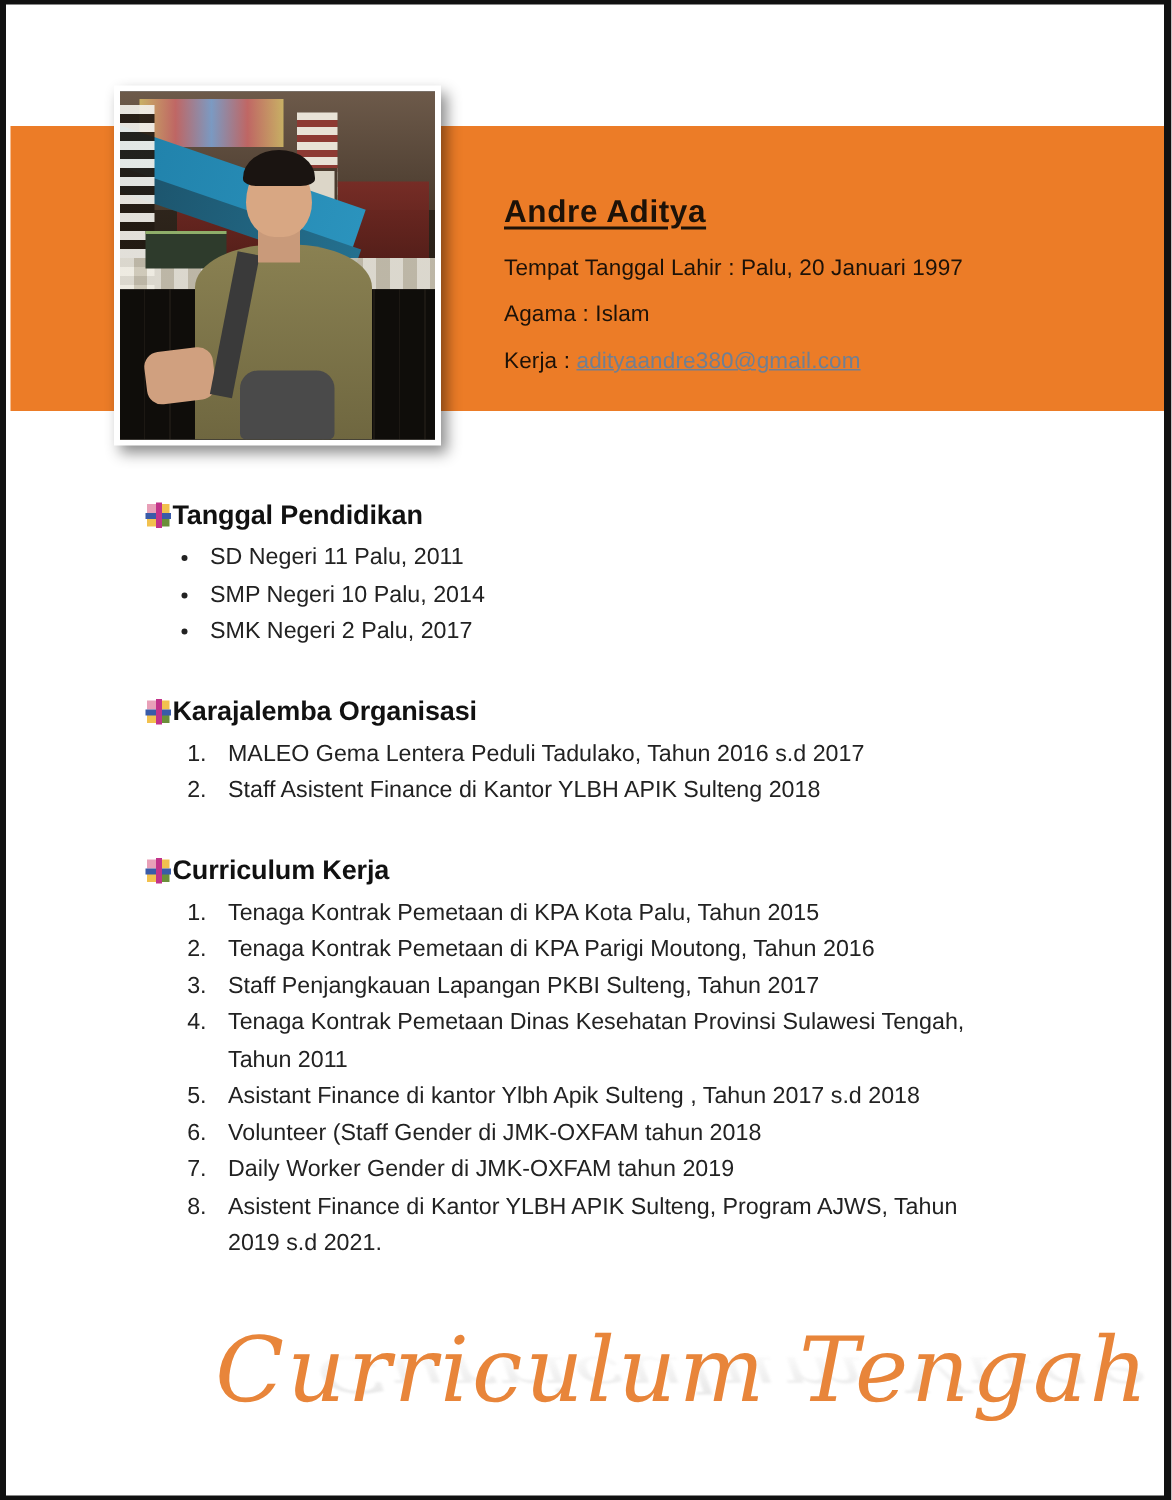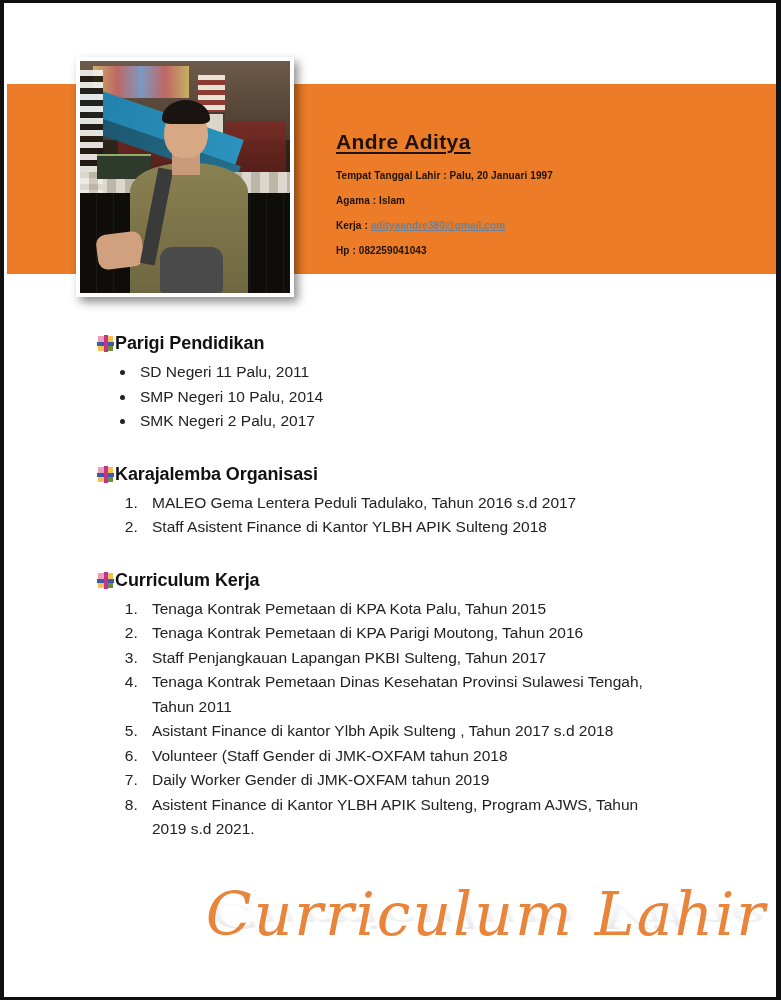--- a/index.html
+++ b/index.html
@@ -166,22 +166,22 @@
     font-size: 21px;
     font-weight: bold;
     color: #1d1208;
     letter-spacing: 0.4px;
     text-decoration: underline;
     text-underline-offset: 3px;
     margin: 0 0 16px 0;
     display: inline-block;
   }
   .hdr-line {
-    font-size: 10px;
-    font-weight: bold;
+    font-size: 15px;
+    font-weight: normal;
     color: #1d1208;
     margin: 0 0 14px 0;
     letter-spacing: 0.1px;
   }
   .email-link {
     color: #6f7f93;
     text-decoration: underline;
   }
 
   
@@ -314,36 +314,35 @@
       <div class="ph-head"></div>
       <div class="ph-hair"></div>
     </div>
   </div>
 
   <div class="hdr-text">
     <div class="name">Andre Aditya</div>
     <div class="hdr-line">Tempat Tanggal Lahir : Palu, 20 Januari 1997</div>
     <div class="hdr-line">Agama : Islam</div>
     <div class="hdr-line"><span>Kerja : </span><span class="email-link">adityaandre380@gmail.com</span></div>
-    <div class="hdr-line">Hp : 082259041043</div>
   </div>
 
   <div class="content">
 
     <div class="section">
       <div class="sec-head">
         <span class="sec-icon">
           <i class="q-tl"></i>
             <i class="q-tr"></i>
             <i class="q-bl"></i>
             <i class="q-br"></i>
           <i class="bar-h"></i>
             <i class="bar-v"></i>
         </span>
-        <span class="sec-title">Parigi Pendidikan</span>
+        <span class="sec-title">Tanggal Pendidikan</span>
       </div>
       <ul class="bullets">
         <li>SD Negeri 11 Palu, 2011</li>
         <li>SMP Negeri 10 Palu, 2014</li>
         <li>SMK Negeri 2 Palu, 2017</li>
       </ul>
     </div>
 
     <div class="gap-org"></div>
 
@@ -388,16 +387,16 @@
         <li>Volunteer (Staff Gender di JMK-OXFAM tahun 2018</li>
         <li>Daily Worker Gender di JMK-OXFAM tahun 2019</li>
         <li class="wide">Asistent Finance di Kantor YLBH APIK Sulteng, Program AJWS, Tahun 2019 s.d 2021.</li>
       </ol>
     </div>
 
   </div>
 
   <div class="footer">
     <div class="cv-reflect">Curriculum Vitae</div>
-    <div class="cv-script">Curriculum Lahir</div>
+    <div class="cv-script">Curriculum Tengah</div>
   </div>
 
 </div>
 
 </body></html>

